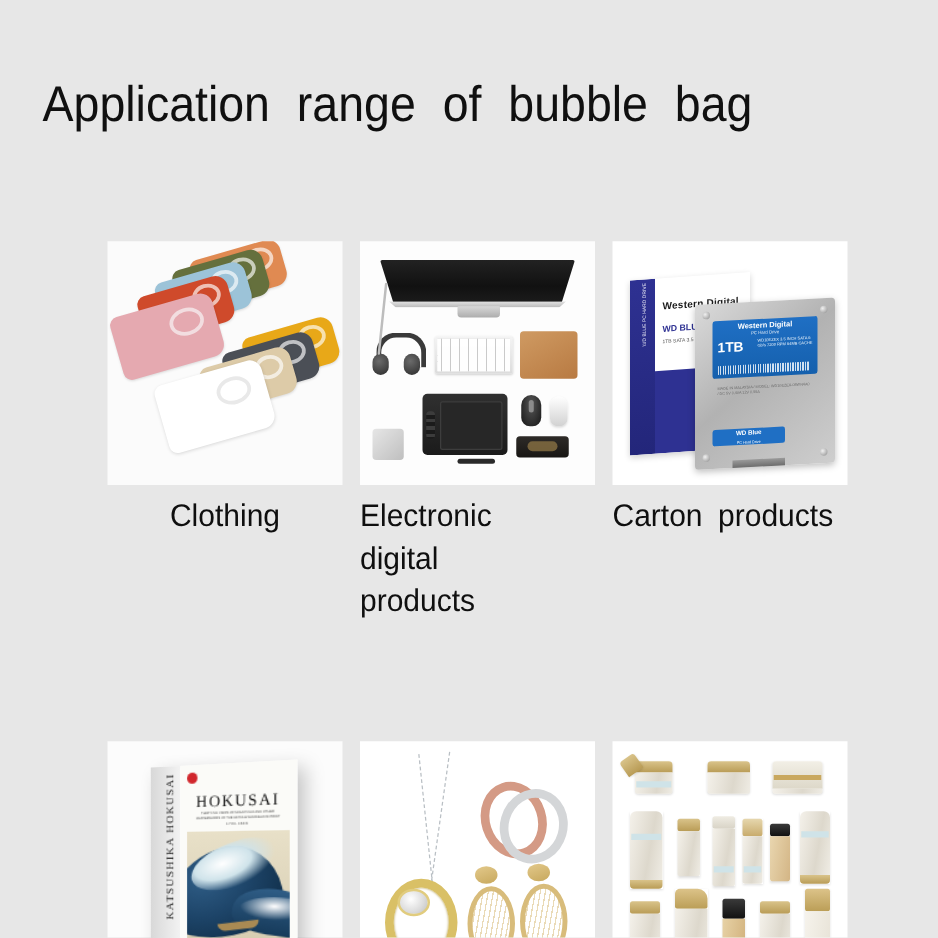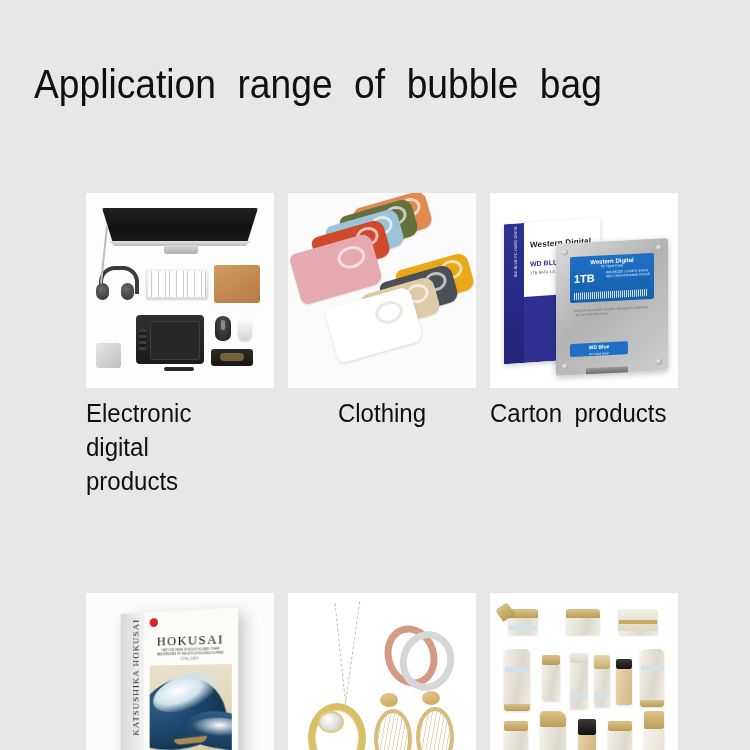--- a/index.html
+++ b/index.html
@@ -446,20 +446,55 @@
 </head>
 <body>
 
 <div class="page-title">Application range of bubble bag</div>
 
 <div class="grid">
 
   <div class="row row-1">
 
     <div class="cell">
+      <div class="thumb scene-clothing">
+        <div class="shirt s5">
+            <div class="neck"></div>
+          </div>
+        <div class="shirt s4">
+            <div class="neck"></div>
+          </div>
+        <div class="shirt s3">
+            <div class="neck"></div>
+          </div>
+        <div class="shirt s2">
+            <div class="neck"></div>
+          </div>
+        <div class="shirt s1">
+            <div class="neck"></div>
+          </div>
+        <div class="shirt s9">
+            <div class="neck"></div>
+          </div>
+        <div class="shirt s8">
+            <div class="neck"></div>
+          </div>
+        <div class="shirt s7">
+            <div class="neck"></div>
+          </div>
+        <div class="shirt s6">
+            <div class="neck"></div>
+          </div>
+      </div>
+      <div class="caption center">
+        <span>Clothing</span>
+      </div>
+    </div>
+
+    <div class="cell">
       <div class="thumb scene-electronics">
         <div class="monitor">
           <div class="monitor-screen"></div>
           <div class="monitor-chin"></div>
           <div class="monitor-stand"></div>
         </div>
         <div class="headphones">
           <div class="hp-band"></div>
           <div class="hp-cup l"></div>
           <div class="hp-cup r"></div>
@@ -475,55 +510,20 @@
         </div>
         <div class="mouse-dark"></div>
         <div class="mouse-white"></div>
         <div class="drive"></div>
         <div class="pencase"></div>
         <div class="stylus"></div>
       </div>
       <div class="caption">
         <span>Electronic digital</span>
         <span class="ln2">products</span>
-      </div>
-    </div>
-
-    <div class="cell">
-      <div class="thumb scene-clothing">
-        <div class="shirt s5">
-            <div class="neck"></div>
-          </div>
-        <div class="shirt s4">
-            <div class="neck"></div>
-          </div>
-        <div class="shirt s3">
-            <div class="neck"></div>
-          </div>
-        <div class="shirt s2">
-            <div class="neck"></div>
-          </div>
-        <div class="shirt s1">
-            <div class="neck"></div>
-          </div>
-        <div class="shirt s9">
-            <div class="neck"></div>
-          </div>
-        <div class="shirt s8">
-            <div class="neck"></div>
-          </div>
-        <div class="shirt s7">
-            <div class="neck"></div>
-          </div>
-        <div class="shirt s6">
-            <div class="neck"></div>
-          </div>
-      </div>
-      <div class="caption center">
-        <span>Clothing</span>
       </div>
     </div>
 
     <div class="cell">
       <div class="thumb scene-carton">
         <div class="wd-box">
           <div class="wd-box-spine">
             <div class="wd-box-spine-txt">WD BLUE  PC HARD DRIVE</div>
           </div>
           <div class="wd-box-lower"></div>

